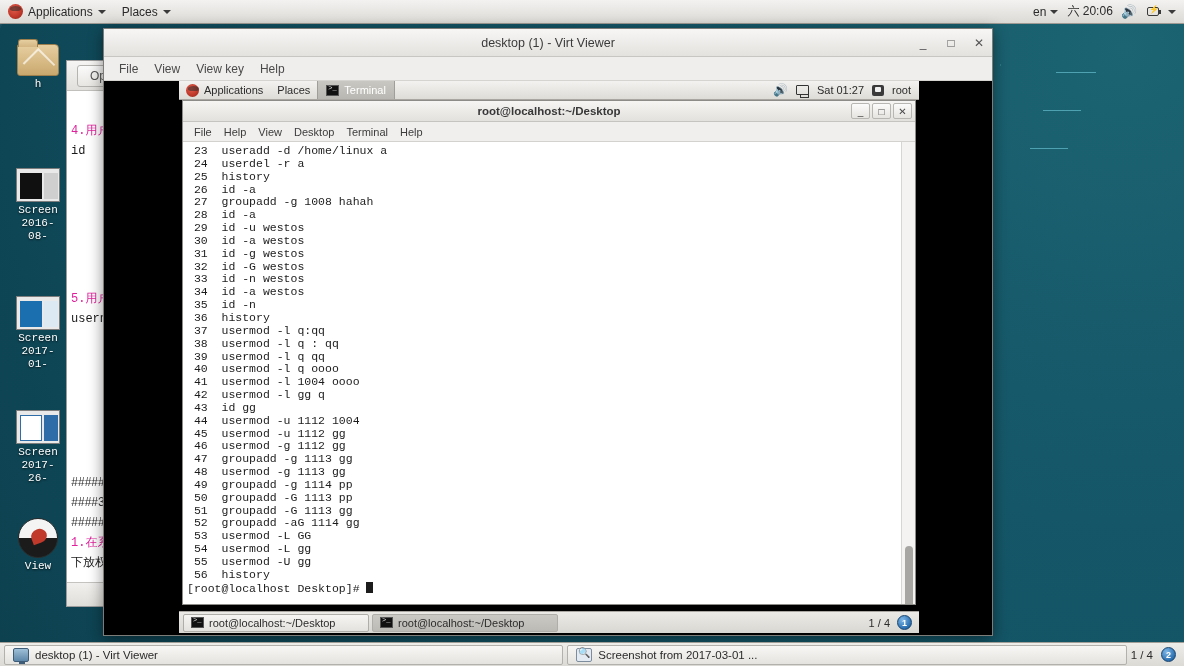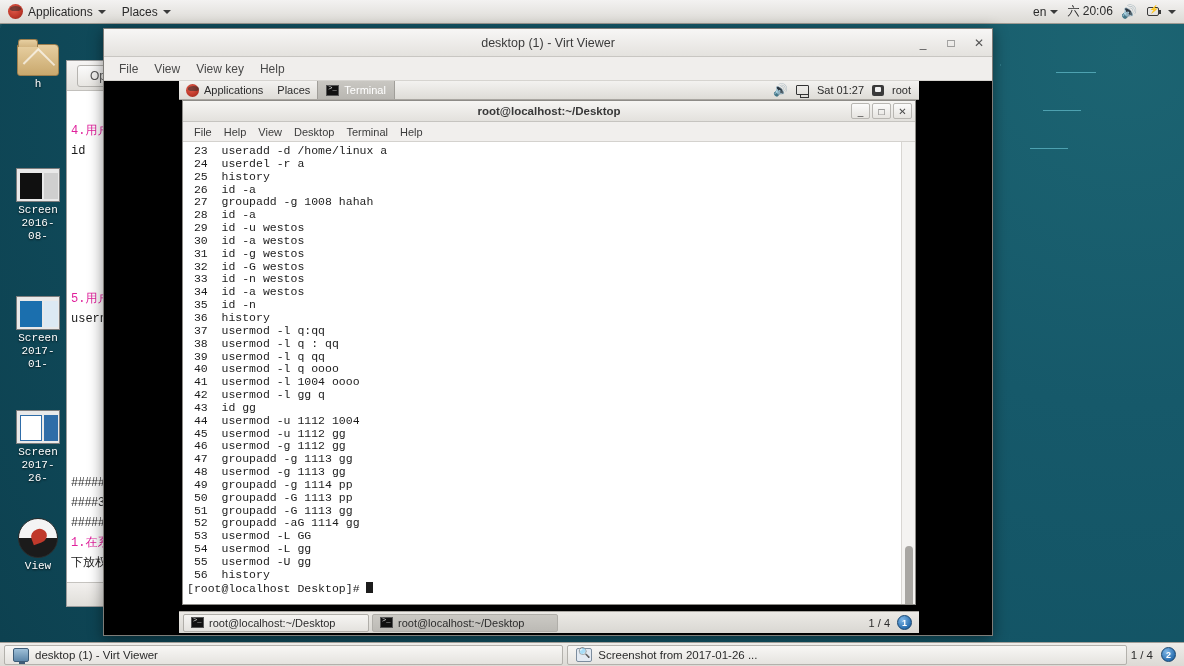--- a/index.html
+++ b/index.html
@@ -480,19 +480,19 @@
   </div>
 </div>
 
 <div id="host-taskbar">
   <div class="htask">
     <span class="ht-icon icon-monitor"></span>
     <span class="label">desktop (1) - Virt Viewer</span>
   </div>
   <div class="htask">
     <span class="ht-icon icon-screenshot"></span>
-    <span class="label">Screenshot from 2017-01-26 ...</span>
+    <span class="label">Screenshot from 2017-03-01 ...</span>
   </div>
   <div id="host-taskbar-right">
     <span>1 / 4</span>
     <span class="pager-badge">2</span>
   </div>
 </div>
 
 </body></html>

